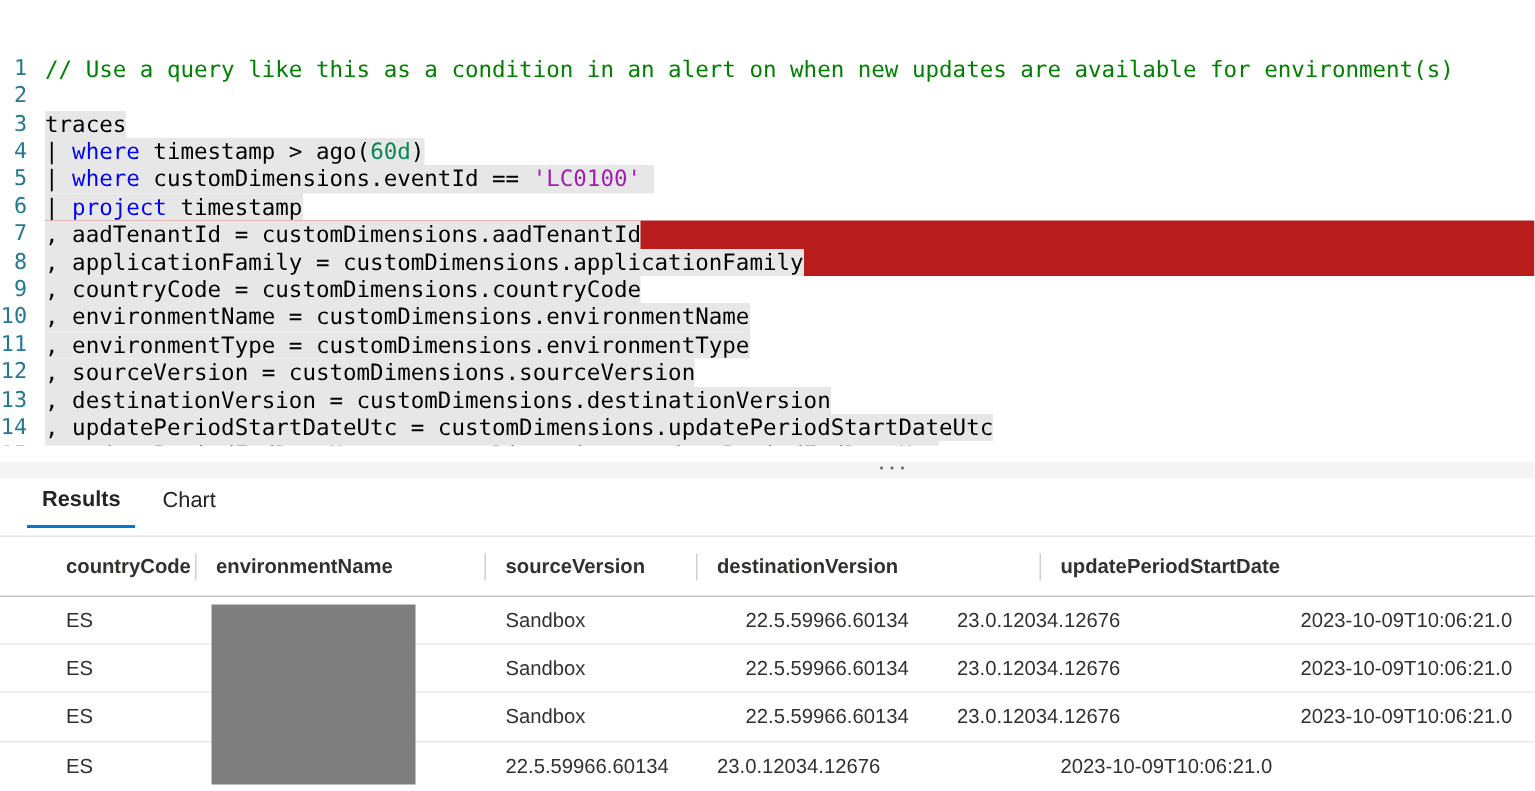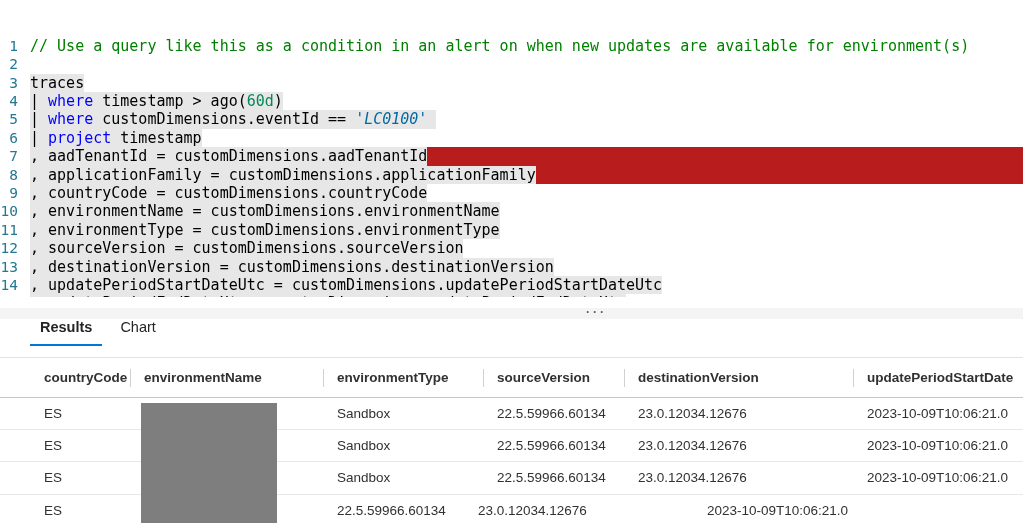--- a/index.html
+++ b/index.html
@@ -24,39 +24,39 @@
     flex: none; width: 18px; text-align: right;
     color: #237893; font-size: 14.5px;
   }
   .line-content { margin-left: 12px; display: inline-block; }
   .code-line.fullwidth .line-content { flex: 1; background: #b91c1c; }
   .sel { background: #e7e7e7; display: inline-block; }
   .tok-plain   { color: #000000; }
   .tok-comment { color: #008000; }
   .tok-keyword { color: #0000ff; }
   .tok-number  { color: #098658; }
-  .tok-string  { color: #0369a1; font-style: italic; }
+  .tok-string  { color: #a21caf; }
 
   
   .splitter {
     position: absolute; top: 308px; left: 0; right: 0; height: 11px;
     background: #f4f4f4; cursor: row-resize;
   }
   .splitter .grip {
     position: absolute; left: 586px; top: -3px;
     font-size: 12px; letter-spacing: 3px; color: #605e5c;
     font-weight: bold;
   }
 
   
   .results { position: absolute; top: 319px; left: 0; right: 0; bottom: 0; }
 
   .tabbar {
-    height: 39px; display: flex; align-items: flex-start;
-    padding-left: 30px; border-bottom: 1px solid #e3e3e3;
+    height: 39px; display: flex; align-items: center;
+    padding-left: 18px; border-bottom: 1px solid #e3e3e3;
   }
   .tab {
     padding: 0 10px 9px 10px; font-size: 14.5px; color: #242424;
     cursor: pointer; margin-bottom: -1px;
   }
   .tab + .tab { margin-left: 8px; }
   .tab.active { font-weight: bold; border-bottom: 2px solid #0078d4; }
 
   .grid-header {
     height: 40px; display: flex; align-items: center;
@@ -104,21 +104,20 @@
 <div class="results">
 
   <div class="tabbar">
     <div class="tab active">Results</div>
     <div class="tab">Chart</div>
   </div>
 
   <div class="grid-header">
     <div class="hcell c0">countryCode</div>
     <div class="hcell c1">environmentName</div>
-    <div class="hcell c2">environmentType</div>
     <div class="hcell c3">sourceVersion</div>
     <div class="hcell c4">destinationVersion</div>
     <div class="hcell c5">updatePeriodStartDate</div>
   </div>
 
   <div class="grid-row">
     <div class="cell c0">ES</div>
     <div class="cell c1"></div>
     <div class="cell c2">Sandbox</div>
     <div class="cell c3">22.5.59966.60134</div>

